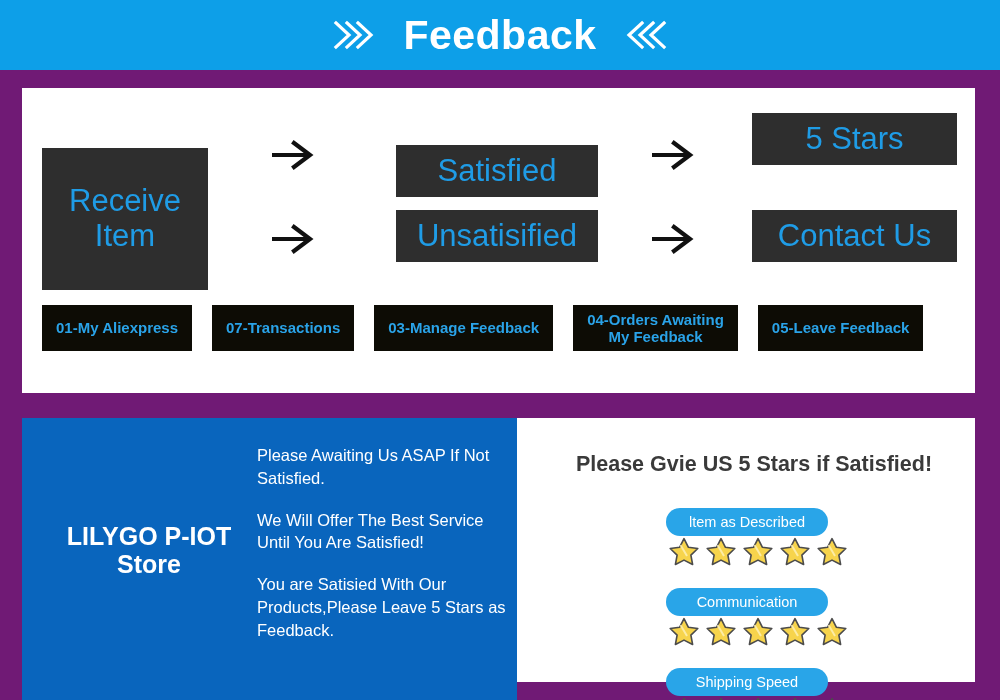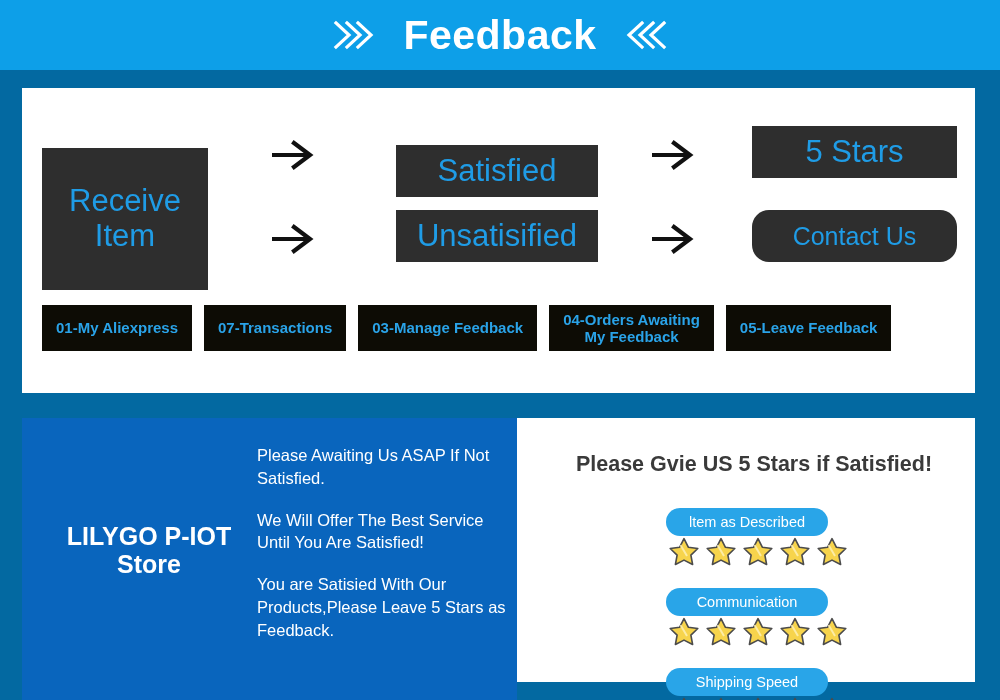--- a/index.html
+++ b/index.html
@@ -2,21 +2,21 @@
 <html><head>
 <meta charset="utf-8">
 <style>
   * { box-sizing: border-box; margin: 0; padding: 0; }
   html, body {
     width: 1000px; height: 700px;
     background: #000;
     font-family: "Liberation Sans", sans-serif;
     overflow: hidden;
   }
-  .page { position: relative; width: 1000px; height: 700px; background: #0369a1; }
+  .page { position: relative; width: 1000px; height: 700px; background: #701a75; }
 
   
   .banner {
     position: absolute; left: 0; top: 0; width: 1000px; height: 70px;
     background: #0d9fe8;
     display: flex; align-items: center; justify-content: center; gap: 26px;
   }
   .banner-title {
     color: #ffffff; font-size: 41px; font-weight: bold; letter-spacing: .5px;
     line-height: 1;
@@ -45,40 +45,40 @@
     left: 20px; top: 40px; width: 166px; height: 142px;
     font-size: 31px; line-height: 1.12; margin-top: 20px;
   }
   .box-satisfied {
     left: 374px; top: 38px; width: 202px; height: 52px; font-size: 31px; margin-top: 19px;
   }
   .box-unsat {
     left: 374px; top: 122px; width: 202px; height: 52px; font-size: 31px;
   }
   .box-5stars {
-    left: 730px; top: 38px; width: 205px; height: 52px; font-size: 31px;
+    left: 730px; top: 25px; width: 205px; height: 52px; font-size: 31px;
   }
   .box-contact {
-    left: 730px; top: 122px; width: 205px; height: 52px; font-size: 25px; border-radius: 17px;
+    left: 730px; top: 122px; width: 205px; height: 52px; font-size: 31px;
   }
 
   .arrow {
     position: absolute; color: #111; font-size: 34px; font-weight: bold;
     line-height: 1;
   }
   .arrow svg { display: block; }
   .arr-1 { left: 250px; top: 50px; }
   .arr-2 { left: 250px; top: 134px; }
   .arr-3 { left: 630px; top: 50px; }
   .arr-4 { left: 630px; top: 134px; }
 
   
   .steps {
     position: absolute; left: 20px; top: 217px;
-    display: flex; align-items: center; gap: 12px;
+    display: flex; align-items: center; gap: 20px;
   }
   .step {
     background: #0d0c05;
     color: #2aa3e8;
     font-size: 15px; font-weight: bold;
     display: flex; align-items: center; justify-content: center;
     text-align: center; line-height: 1.15;
     height: 46px; padding: 0 14px;
   }
 

